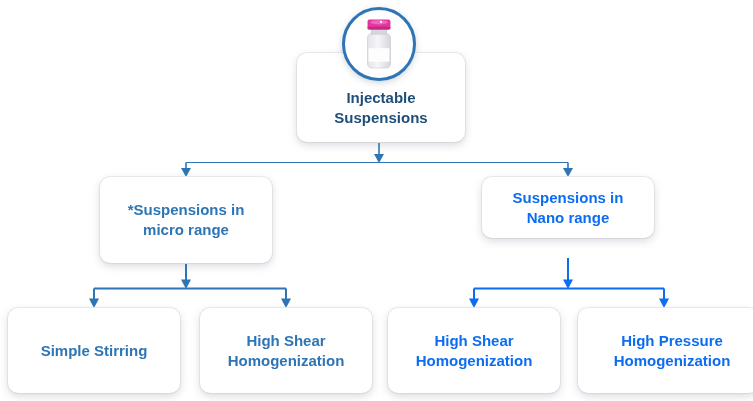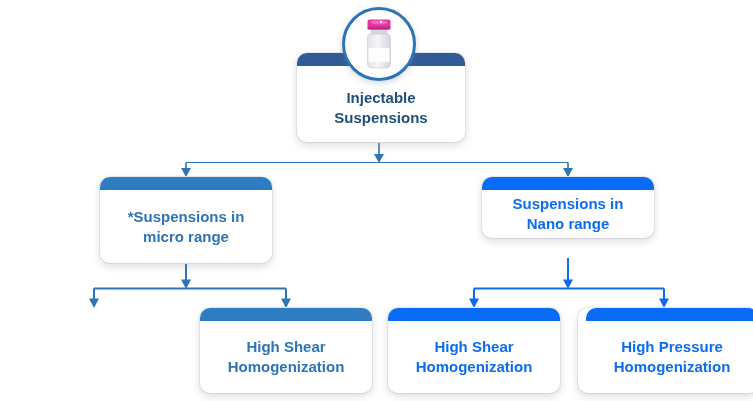--- a/index.html
+++ b/index.html
@@ -11,21 +11,21 @@
   .conn-root line, .conn-root path{stroke:var(--connector-root,#2E75B6);}
   .conn-root polygon{fill:var(--connector-root,#2E75B6);}
   .conn-micro line, .conn-micro path{stroke:var(--connector-micro,#2E75B6);}
   .conn-micro polygon{fill:var(--connector-micro,#2E75B6);}
   .conn-nano line, .conn-nano path{stroke:var(--connector-nano,#0C6DF2);}
   .conn-nano polygon{fill:var(--connector-nano,#0C6DF2);}
 
   .card{
     position:absolute;background:#fff;border-radius:10px;
     box-shadow:0 3px 8px rgba(110,120,140,.28), 0 0 0 1px #f0f0f0;
-    display:flex;flex-direction:column;
+    display:flex;flex-direction:row;
   }
   .card-bar{height:13px;border-radius:10px 10px 0 0;flex:0 0 auto;}
   .card-body{
     flex:1 1 auto;display:flex;align-items:center;justify-content:center;
     text-align:center;font-weight:bold;font-size:15px;line-height:1.32;padding:2px 10px;
   }
   .card-root  {left:297px;top:53px;width:168px;height:89px;}
   .card-root  .card-bar{background:var(--root-bar,#2F5C96);}
   .card-root  .card-body{color:var(--root-text,#1F4E79);align-items:flex-end;padding-bottom:14px;}
   .card-micro {left:100px;top:177px;width:172px;height:86px;}
@@ -110,20 +110,24 @@
 
   <div class="card card-micro theme-micro">
     <div class="card-bar"></div>
     <div class="card-body">*Suspensions in micro range</div>
   </div>
   <div class="card card-nano theme-nano">
     <div class="card-bar"></div>
     <div class="card-body">Suspensions in Nano range</div>
   </div>
 
+  <div class="card leaf1 theme-micro">
+    <div class="card-bar"></div>
+    <div class="card-body">Simple Stirring</div>
+  </div>
   <div class="card leaf2 theme-micro">
     <div class="card-bar"></div>
     <div class="card-body">High Shear Homogenization</div>
   </div>
   <div class="card leaf3 theme-nano">
     <div class="card-bar"></div>
     <div class="card-body">High Shear Homogenization</div>
   </div>
   <div class="card leaf4 theme-nano">
     <div class="card-bar"></div>

